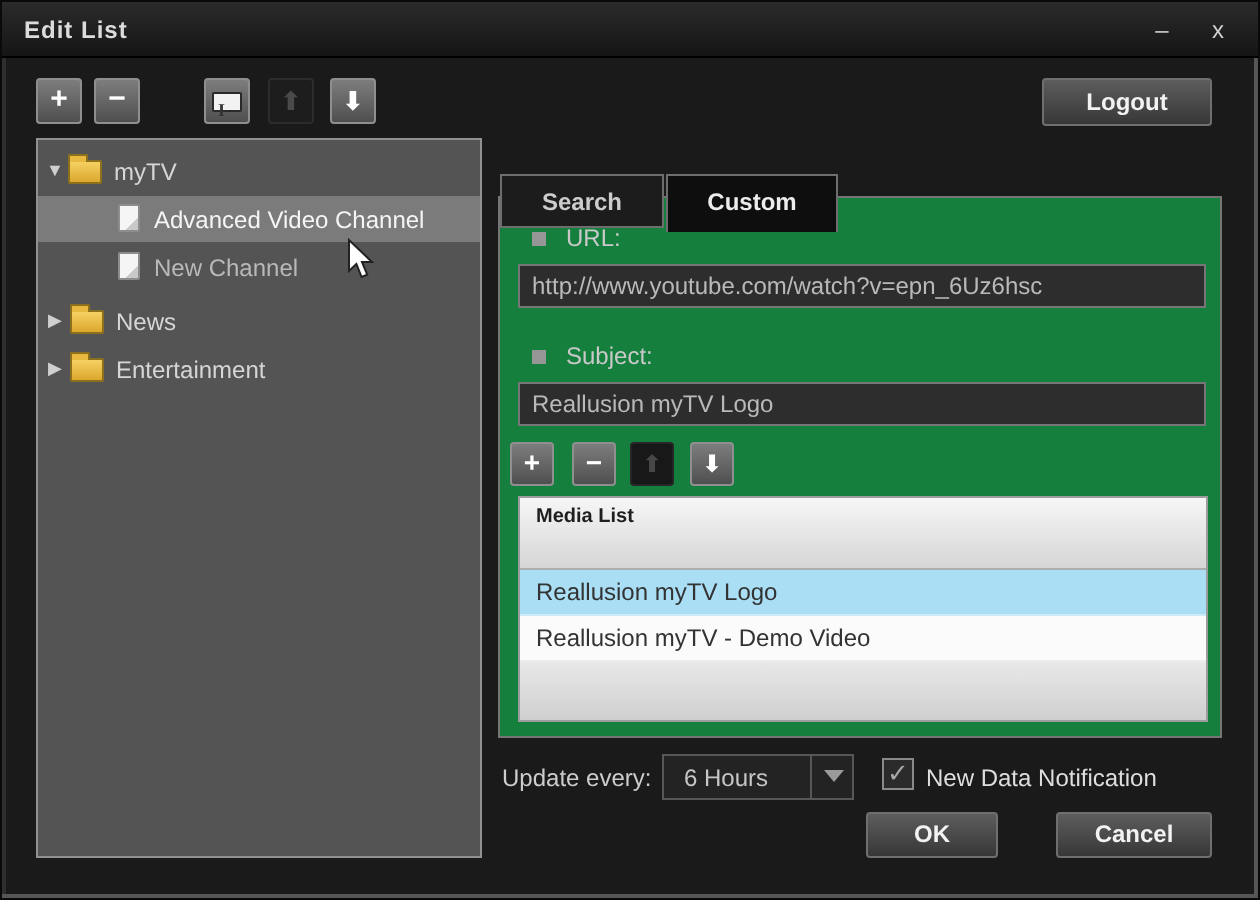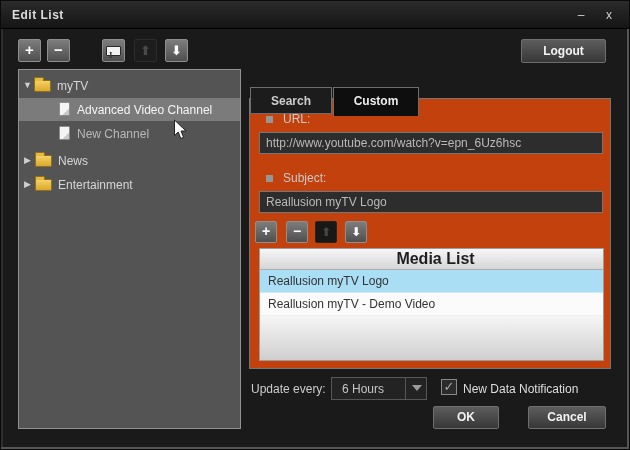--- a/index.html
+++ b/index.html
@@ -71,21 +71,21 @@
   .tab {
     position:absolute; top:70px; height:27px; z-index:5;
     font-size:12px; font-weight:bold; text-align:center; line-height:26px;margin-top:16px;
   }
   .tab-search { left:249px; width:82px; background:#1c1c1c; border:1px solid #6e6e6e; color:#cccccc; }
   .tab-custom { left:332px; width:86px; height:29px; background:#0e0e0e;
     border:1px solid #6e6e6e; border-bottom:none; color:#ececec; }
   
   .right-panel {
     position:absolute; left:248px; top:97px; width:362px; height:271px;
-    background:#c2410c; border:1px solid #757575;
+    background:#15803d; border:1px solid #757575;
   }
   .bullet { position:absolute; width:7px; height:7px; background:#969696; }
   .field-label { position:absolute; font-size:12px; color:#c9c9c9; }
   .text-input {
     position:absolute; left:9px; width:344px; height:22px;
     background:#2d2d2d; border:1px solid #767676; color:#b9b9b9;
     font-size:12px; padding:0 6px; font-family:"Liberation Sans","DejaVu Sans",sans-serif;
   }
   .mini-btn {
     position:absolute; top:122px; width:22px; height:22px;
@@ -95,23 +95,23 @@
   }
   .mini-btn.disabled { background:#181818; border:1px solid #262626; color:#474747; }
   .mini-btn .arrow-glyph { font-size:12px; line-height:20px; }
   
   .media-list {
     position:absolute; left:9px; top:149px; width:345px; height:113px;
     background:linear-gradient(180deg,#fbfbfb 55%,#cfcfcf 100%);
     border:1px solid #9c9c9c;
   }
   .ml-header {
-    height:21px; background:linear-gradient(180deg,#f6f6f6,#d6d6d6);
+    height:36px; background:linear-gradient(180deg,#f6f6f6,#d6d6d6);
     border-bottom:1px solid #adadad; color:#1e1e1e;
-    font-size:16px; font-weight:bold; line-height:20px; padding-left:8px;text-align:center;
+    font-size:10px; font-weight:bold; line-height:20px; padding-left:8px;
   }
   .ml-row { height:23px; font-size:12px; color:#333; line-height:22px; padding-left:8px;
     background:#fbfbfb; border-bottom:1px solid #ededed; }
   .ml-row.selected { background:#a9def5; border-bottom:1px solid #cdeaf8; }
   
   .footer-label { position:absolute; font-size:12px; color:#cccccc; }
   .dropdown {
     position:absolute; left:330px; top:376px; width:96px; height:23px;
     background:#232323; border:1px solid #575757; color:#c6c6c6; font-size:12px;
   }

